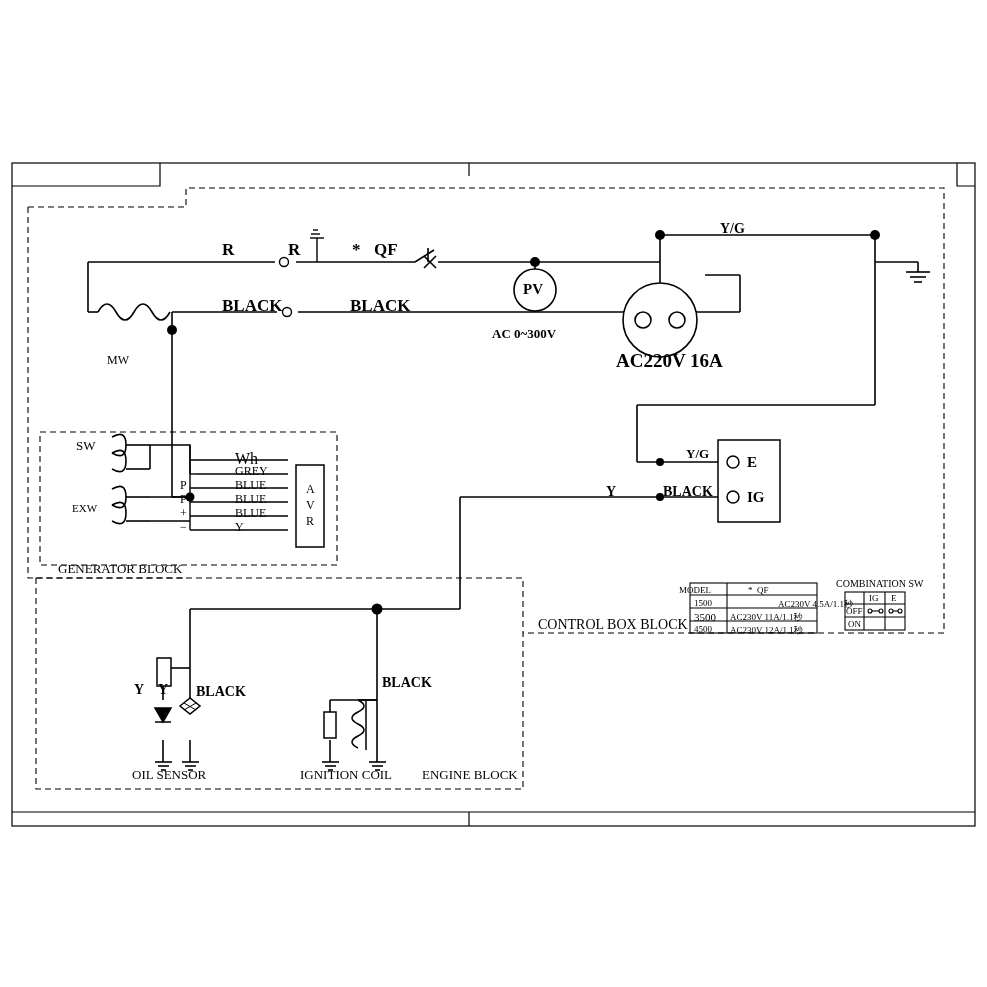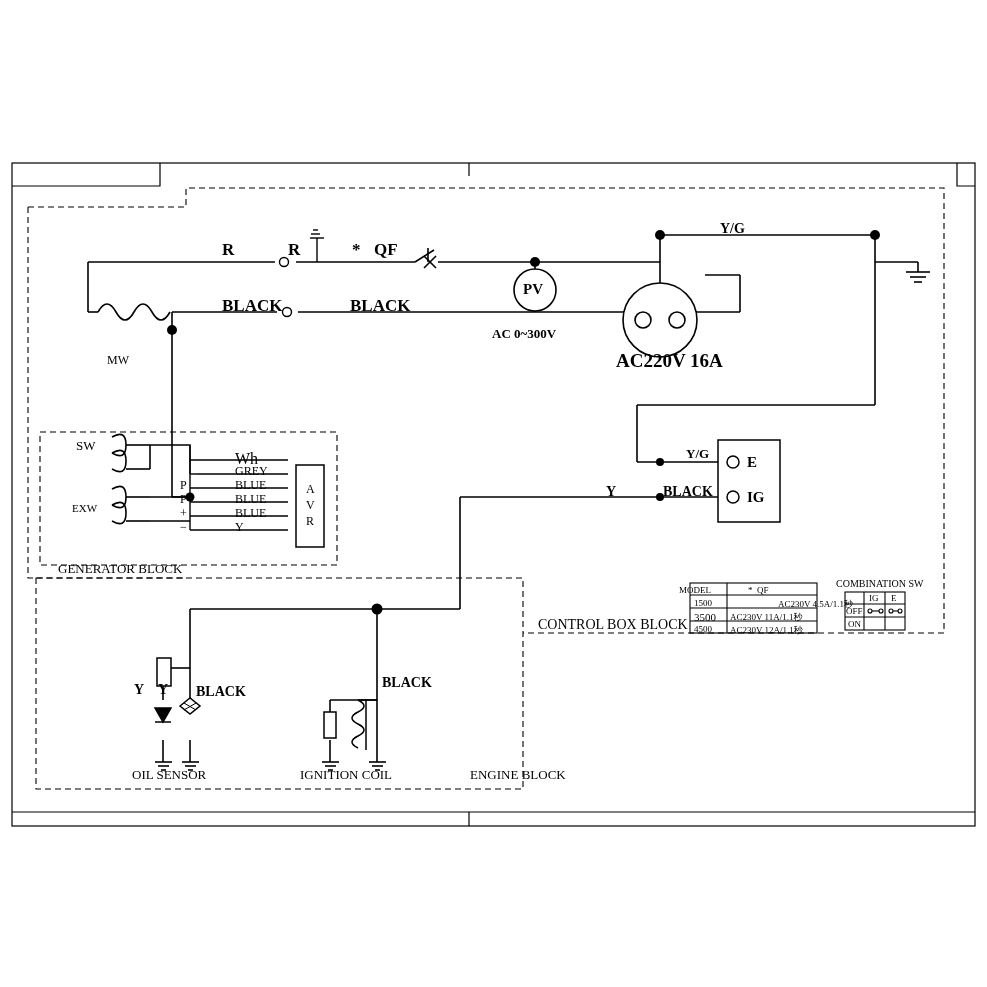--- a/index.html
+++ b/index.html
@@ -264,21 +264,21 @@
 <div class="lbl" style="left:235px;top:506px;font-size:12px;">BLUE</div>
 <div class="lbl" style="left:235px;top:520px;font-size:12px;">Y</div>
 
 <div class="lbl" style="left:180px;top:478px;font-size:12px;">P</div>
 <div class="lbl" style="left:180px;top:492px;font-size:12px;">P</div>
 <div class="lbl" style="left:180px;top:506px;font-size:12px;">+</div>
 <div class="lbl" style="left:180px;top:520px;font-size:12px;">−</div>
 
 <div class="lbl" style="left:58px;top:561px;font-size:13px;text-align:center;">GENERATOR BLOCK</div>
 <div class="lbl" style="left:538px;top:617px;font-size:14px;">CONTROL BOX BLOCK</div>
-<div class="lbl" style="left:422px;top:767px;font-size:13px;margin-left:48px;">ENGINE BLOCK</div>
+<div class="lbl" style="left:422px;top:767px;font-size:13px;">ENGINE BLOCK</div>
 
 <div class="lbl b" style="left:686px;top:446px;font-size:13px;">Y/G</div>
 <div class="lbl b" style="left:747px;top:454px;font-size:15px;">E</div>
 <div class="lbl b" style="left:747px;top:489px;font-size:15px;">IG</div>
 <div class="lbl b" style="left:606px;top:484px;font-size:14px;">Y</div>
 <div class="lbl b" style="left:663px;top:484px;font-size:14px;">BLACK</div>
 
 <div class="lbl b" style="left:134px;top:682px;font-size:14px;">Y</div>
 <div class="lbl b" style="left:158px;top:682px;font-size:14px;">Y</div>
 <div class="lbl b" style="left:196px;top:684px;font-size:14px;">BLACK</div>

